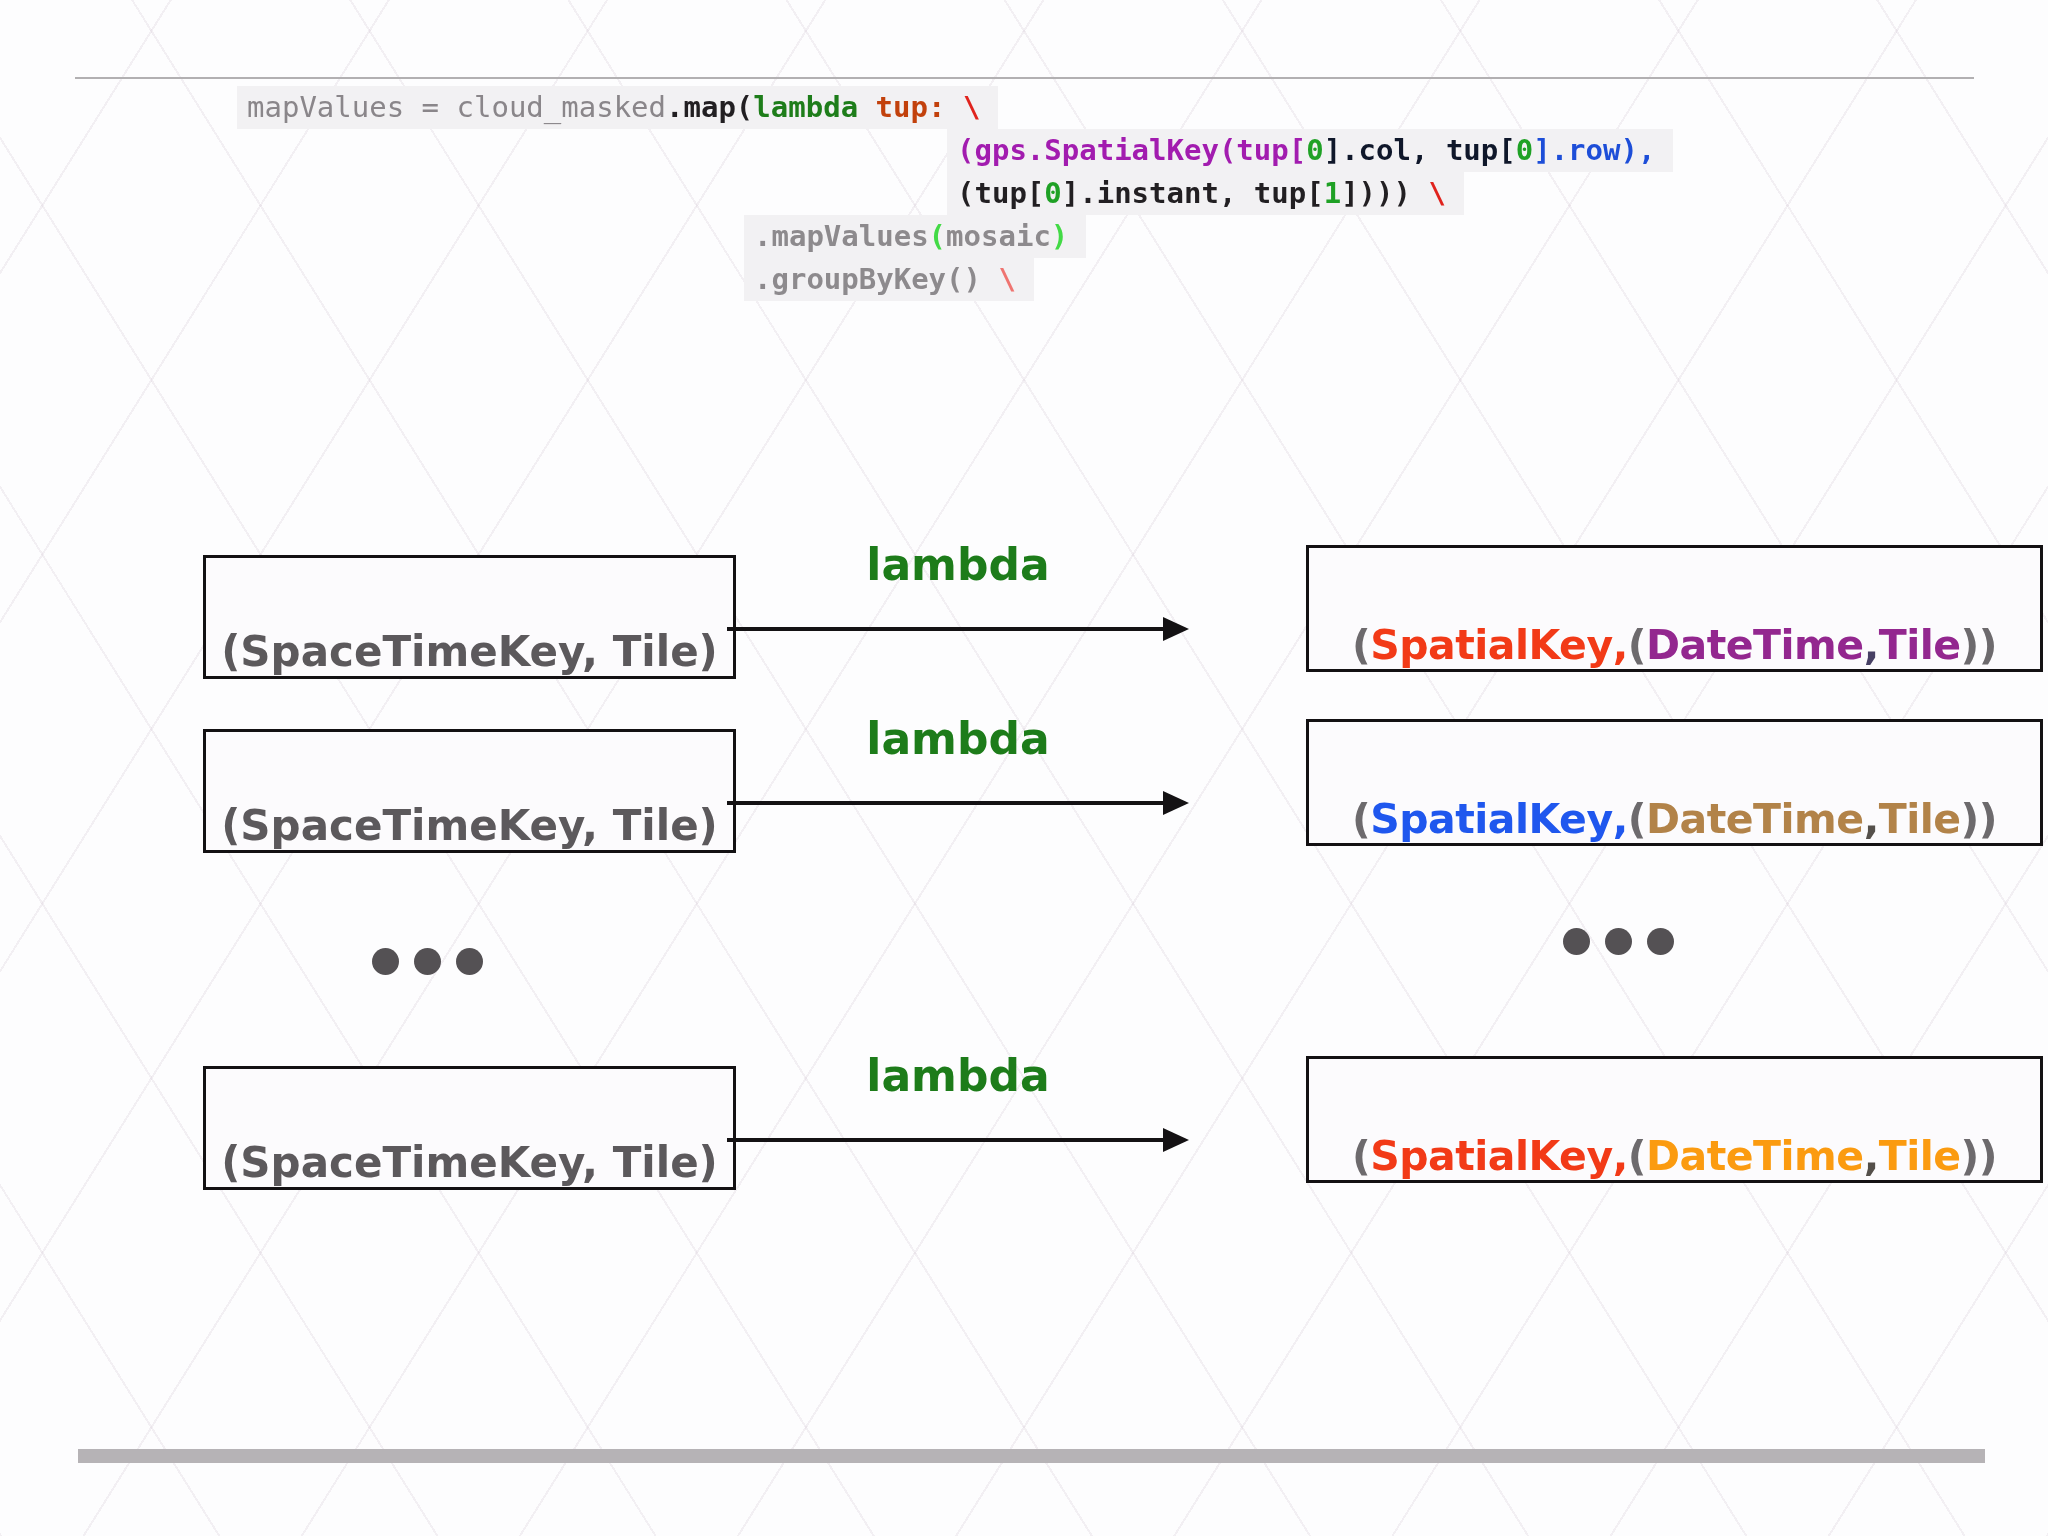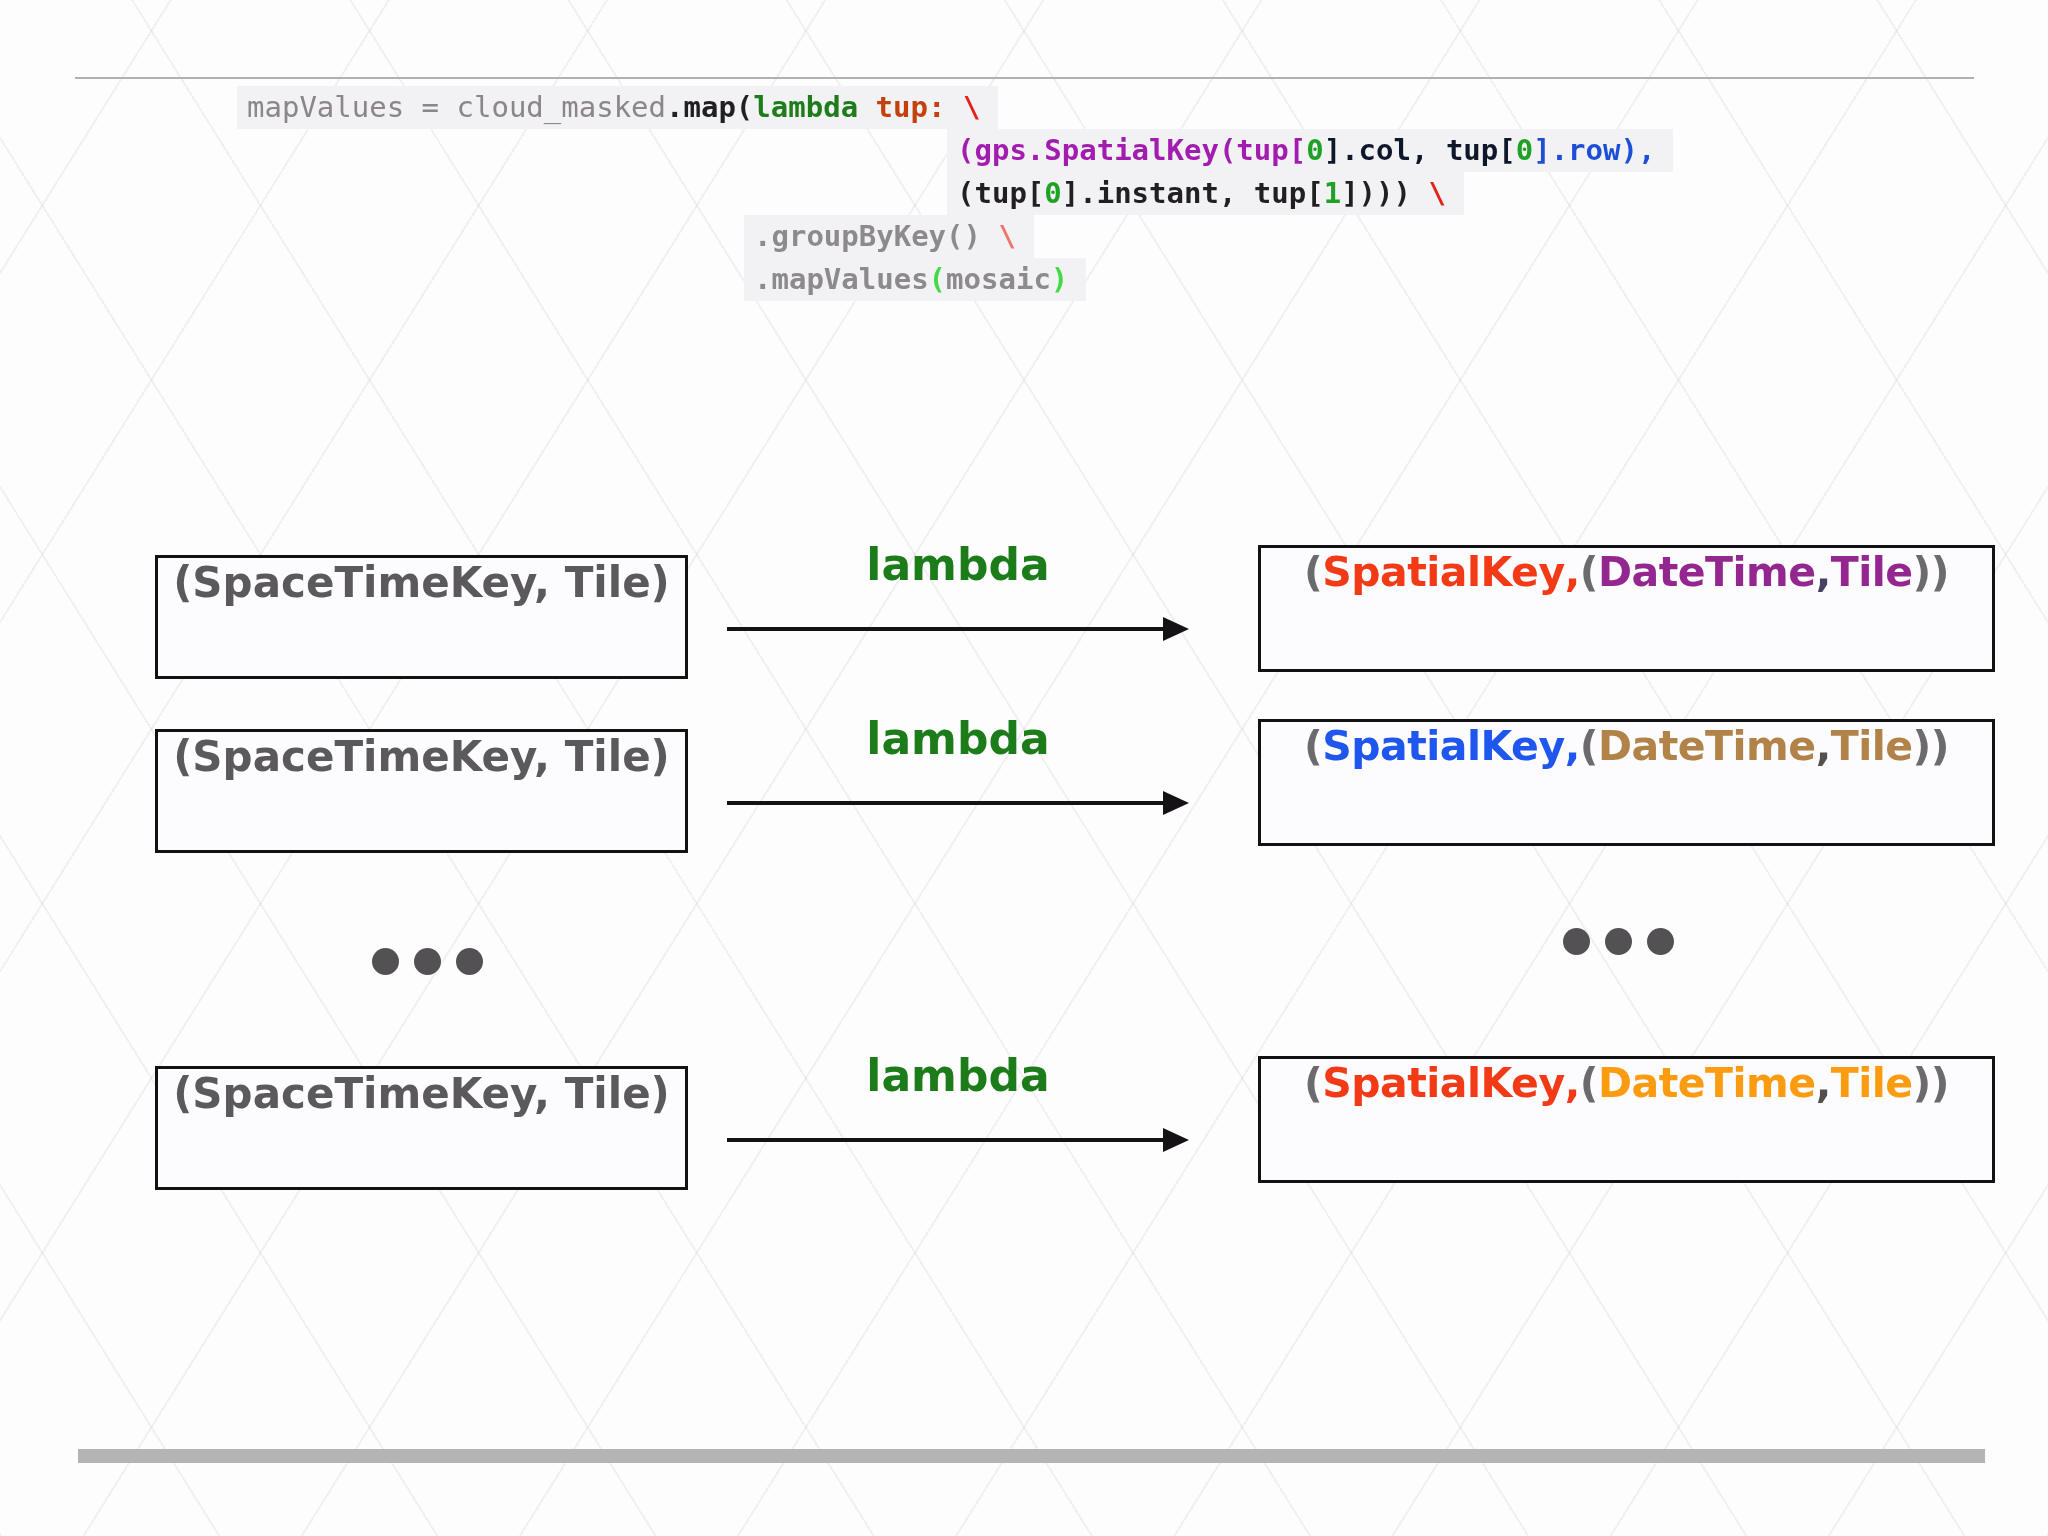--- a/index.html
+++ b/index.html
@@ -20,21 +20,21 @@
     font-family:"DejaVu Sans Mono", monospace;
     font-size:29px;line-height:43px;
   }
   .code-line{white-space:pre;}
   .code-bg{display:inline-block;background:#f2f1f3;padding:0 18px 0 10px;font-weight:bold;}
 
   
   .map-row{position:absolute;left:0;width:2048px;height:140px;}
   .type-box{
     position:absolute;box-sizing:border-box;border:3px solid #131113;background:#fcfbfd;
-    display:flex;align-items:flex-start;justify-content:center;font-weight:bold;white-space:nowrap;
+    display:flex;align-items:flex-end;justify-content:center;font-weight:bold;white-space:nowrap;margin-left:48px;
   }
   .type-box.left{left:155px;top:10px;width:533px;height:124px;font-size:42px;color:#5c595c;}
   .type-box.right{left:1258px;top:0;width:737px;height:127px;font-size:41px;letter-spacing:-0.5px;}
   .lambda-label{position:absolute;left:727px;top:-6px;width:462px;text-align:center;
     font-size:44px;font-weight:bold;color:#1d7c1a;}
   .arrow{position:absolute;left:727px;top:72px;width:462px;height:24px;}
   .arrow-line{position:absolute;left:0;right:22px;top:10px;height:4px;background:#141214;}
   .arrow-head{position:absolute;right:0;top:0;width:0;height:0;
     border-left:26px solid #141214;border-top:12px solid transparent;border-bottom:12px solid transparent;}
 
@@ -48,22 +48,22 @@
 <body>
 
 <div class="slide">
 
   <div class="top-rule"></div>
 
   <div class="code-block">
     <div class="code-line" style="margin-left:0px"><span class="code-bg"><span style="color: rgb(138, 134, 138); font-weight: normal;">mapValues = cloud_masked</span><span style="color: rgb(34, 31, 34);">.map(</span><span style="color: rgb(30, 125, 26);">lambda</span><span style="color: #c2410c;"> tup: </span><span style="color: rgb(224, 35, 29);">\</span></span></div>
     <div class="code-line" style="margin-left:710px"><span class="code-bg"><span style="color: #a21caf;">(gps.SpatialKey(tup[</span><span style="color: rgb(31, 161, 37);">0</span><span style="color: #0f172a;">].col, tup[</span><span style="color: rgb(31, 161, 37);">0</span><span style="color: #1d4ed8;">].row),</span></span></div>
     <div class="code-line" style="margin-left:710px"><span class="code-bg"><span style="color: rgb(34, 31, 34);">(tup[</span><span style="color: rgb(31, 161, 37);">0</span><span style="color: rgb(34, 31, 34);">].instant, tup[</span><span style="color: rgb(31, 161, 37);">1</span><span style="color: rgb(34, 31, 34);">]))) </span><span style="color: rgb(224, 35, 29);">\</span></span></div>
+    <div class="code-line" style="margin-left:507px"><span class="code-bg"><span style="color: rgb(141, 138, 141);">.mapValues</span><span style="color: rgb(67, 218, 70);">(</span><span style="color: rgb(141, 138, 141);">mosaic</span><span style="color: rgb(67, 218, 70);">)</span></span></div>
     <div class="code-line" style="margin-left:507px"><span class="code-bg"><span style="color: rgb(141, 138, 141);">.groupByKey() </span><span style="color: rgb(239, 116, 112);">\</span></span></div>
-    <div class="code-line" style="margin-left:507px"><span class="code-bg"><span style="color: rgb(141, 138, 141);">.mapValues</span><span style="color: rgb(67, 218, 70);">(</span><span style="color: rgb(141, 138, 141);">mosaic</span><span style="color: rgb(67, 218, 70);">)</span></span></div>
   </div>
 
   <div class="map-row" style="top:545px">
     <div class="type-box left">
       <span>(SpaceTimeKey, Tile)</span>
     </div>
     <div class="lambda-label">lambda</div>
     <div class="arrow">
       <div class="arrow-line"></div>
       <div class="arrow-head"></div>

